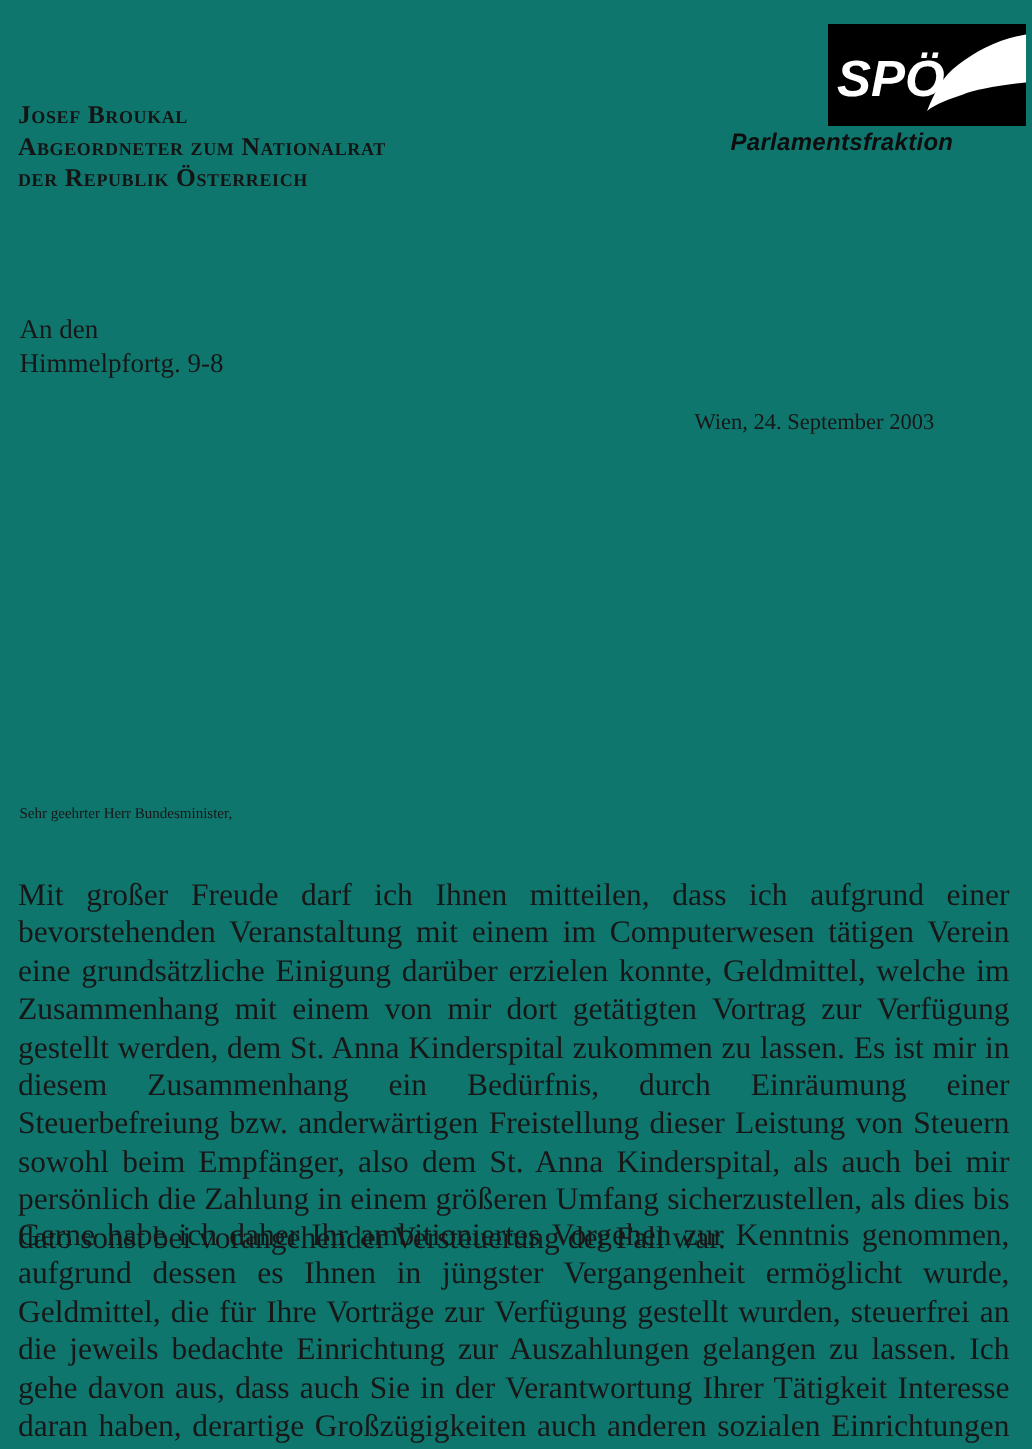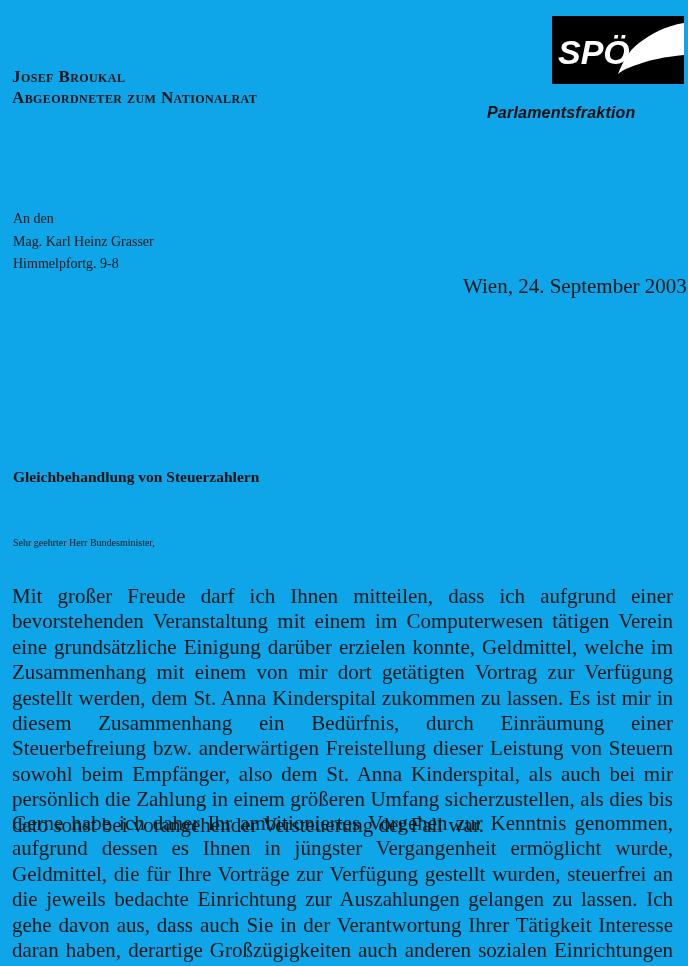--- a/index.html
+++ b/index.html
@@ -3,21 +3,21 @@
 <meta charset="utf-8">
 <style>
   * { margin: 0; padding: 0; box-sizing: border-box; }
   html, body { background: #ffffff; }
   body { font-family: "Liberation Serif", serif; color: #1a1a1a; }
 
   .page {
     position: relative;
     width: 688px;
     height: 966px;
-    background: #0ea5e9;
+    background: #0f766e;
     overflow: hidden;
     margin: 0 auto;
   }
 
   
   .sender {
     position: absolute;
     left: 12px;
     top: 66px;
     font-size: 17px;
@@ -29,41 +29,41 @@
   }
 
   
   .logo-block { position: absolute; left: 487px; top: 16px; width: 197px; }
   .logo-svg { display: block; margin-left: 65px; }
   .logo-subtitle {
     font-family: "Liberation Sans", sans-serif;
     font-weight: bold;
     font-style: italic;
     font-size: 16px;
-    margin-top: 20px;
+    margin-top: 3px;
     letter-spacing: 0.2px;
     color: #0d0d0d;
   }
 
   
   .recipient {
     position: absolute;
     left: 13px;
     top: 208px;
-    font-size: 14px;
+    font-size: 18px;
     line-height: 22.5px;
     color: #171717;
   }
 
   
   .dateline {
     position: absolute;
     left: 463px;
     top: 274px;
-    font-size: 21px;
+    font-size: 15px;
     color: #171717;
   }
 
   
   .subject {
     position: absolute;
     left: 13px;
     top: 468px;
     font-size: 15.5px;
     font-weight: bold;
@@ -93,39 +93,38 @@
   .par-2 { top: 811px; text-align-last: justify; }
 </style>
 </head>
 <body>
 
 <div class="page">
 
   <div class="sender">
     <div>Josef Broukal</div>
     <div>Abgeordneter zum Nationalrat</div>
+    <div>der Republik Österreich</div>
   </div>
 
   <div class="logo-block">
     <svg class="logo-svg" width="132" height="68" viewBox="0 0 132 68" xmlns="http://www.w3.org/2000/svg">
       <rect x="0" y="0" width="132" height="68" fill="#000000"></rect>
       <path d="M66,58 C71,46 76,35 87,27 C99,18 113,10 132,7 L132,39 C112,41 98,44 90,47 C81,50 72,53 66,58 Z" fill="#ffffff"></path>
       <text x="6" y="48" font-family="Liberation Sans, sans-serif" font-size="34" font-weight="bold" font-style="italic" fill="#ffffff">SPÖ</text>
     </svg>
     <div class="logo-subtitle">Parlamentsfraktion</div>
   </div>
 
   <div class="recipient">
     <div>An den</div>
-    <div>Mag. Karl Heinz Grasser</div>
     <div>Himmelpfortg. 9-8</div>
   </div>
 
   <div class="dateline">Wien, 24. September 2003</div>
 
-  <div class="subject">Gleichbehandlung von Steuerzahlern</div>
 
   <div class="salutation">Sehr geehrter Herr Bundesminister,</div>
 
   <p class="body-par par-1">Mit großer Freude darf ich Ihnen mitteilen, dass ich aufgrund einer bevorstehenden Veranstaltung mit einem im Computerwesen tätigen Verein eine grundsätzliche Einigung darüber erzielen konnte, Geldmittel, welche im Zusammenhang mit einem von mir dort getätigten Vortrag zur Verfügung gestellt werden, dem St. Anna Kinderspital zukommen zu lassen. Es ist mir in diesem Zusammenhang ein Bedürfnis, durch Einräumung einer Steuerbefreiung bzw. anderwärtigen Freistellung dieser Leistung von Steuern sowohl beim Empfänger, also dem St. Anna Kinderspital, als auch bei mir persönlich die Zahlung in einem größeren Umfang sicherzustellen, als dies bis dato sonst bei vorangehender Versteuerung der Fall war.</p>
   <p class="body-par par-2">Gerne habe ich daher Ihr ambitioniertes Vorgehen zur Kenntnis genommen, aufgrund dessen es Ihnen in jüngster Vergangenheit ermöglicht wurde, Geldmittel, die für Ihre Vorträge zur Verfügung gestellt wurden, steuerfrei an die jeweils bedachte Einrichtung zur Auszahlungen gelangen zu lassen. Ich gehe davon aus, dass auch Sie in der Verantwortung Ihrer Tätigkeit Interesse daran haben, derartige Großzügigkeiten auch anderen sozialen Einrichtungen zukommen zu lassen und darf Sie daher um Miteilung ersuchen, auf welche genaue Art und Weise es auch dem St. Anna Kinderspital bzw. mir</p>
 
 </div>
 
 </body></html>

